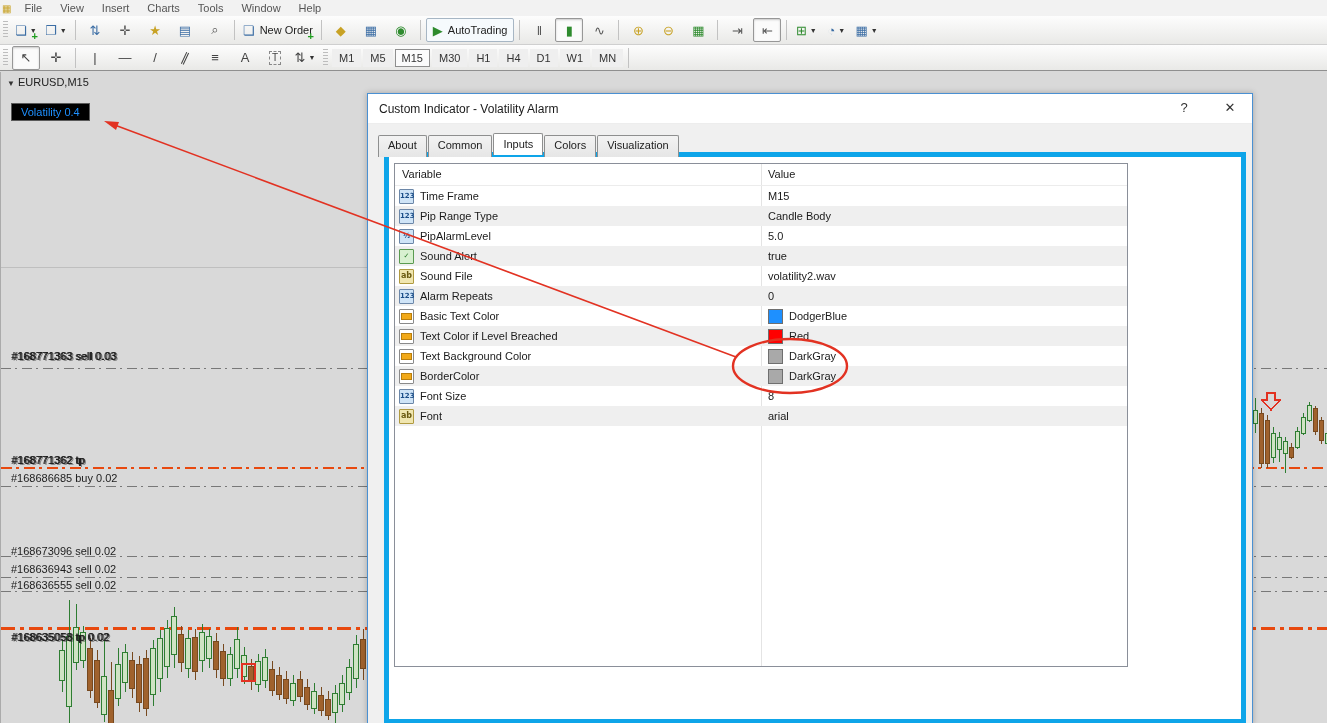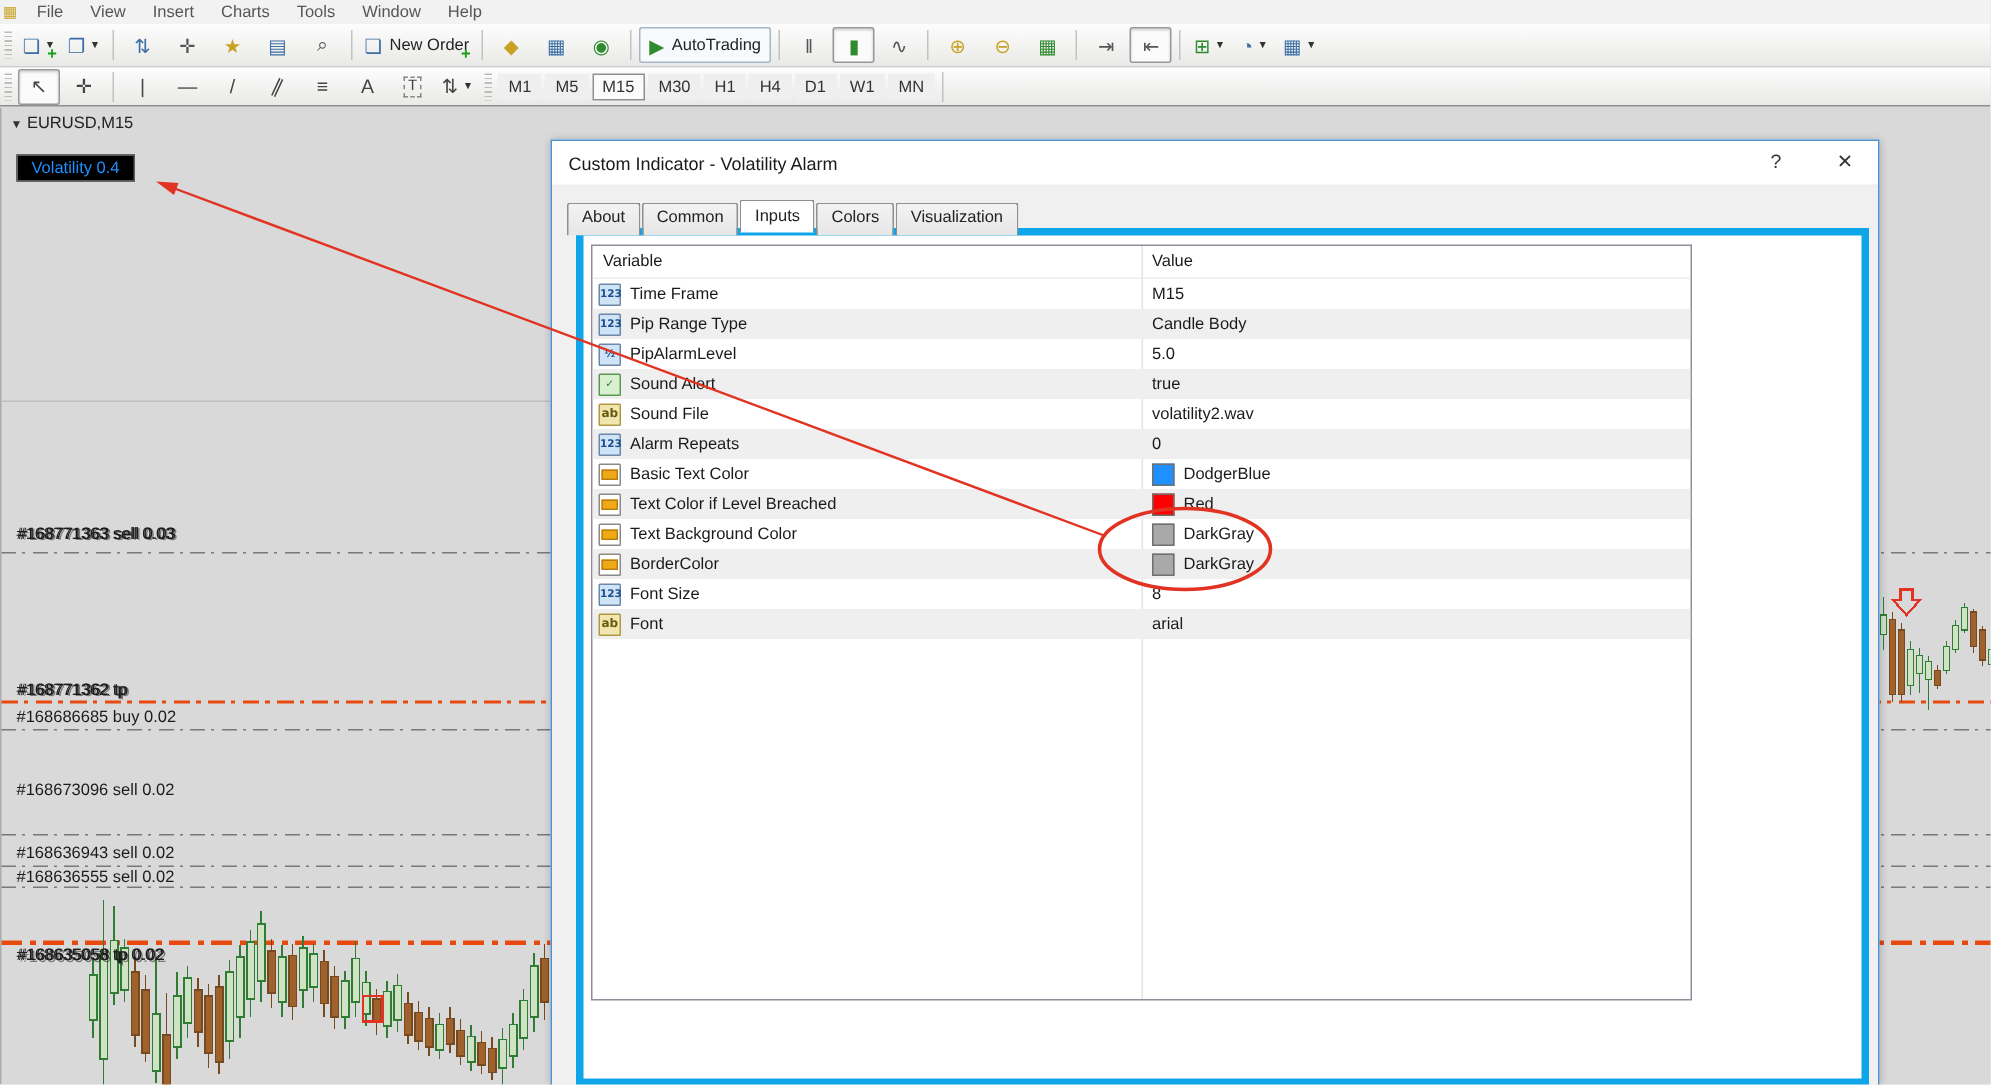--- a/index.html
+++ b/index.html
@@ -248,21 +248,21 @@
   </div>
   <div class="vol-label">Volatility 0.4</div>
   <div class="hline solid" id="grid-sep-line" style="top: 195px; width: 367px;"></div>
   <div id="order-layer">
       <div class="order-label doubled" style="top: 278px;">#168771363 sell 0.03</div>
       <div class="hline gray" style="top: 296px;"></div>
       <div class="order-label doubled" style="top: 382px;">#168771362 tp</div>
       <div class="hline tp" style="top: 395px;"></div>
       <div class="order-label" style="top: 400px;">#168686685 buy 0.02</div>
       <div class="hline gray" style="top: 414px;"></div>
-      <div class="order-label" style="top: 449px;">#168673096 sell 0.02</div>
+      <div class="order-label" style="top: 473px;">#168673096 sell 0.02</div>
       <div class="hline gray" style="top: 484px;"></div>
       <div class="order-label" style="top: 491px; text-align: right;">#168636943 sell 0.02</div>
       <div class="hline gray" style="top: 505px;"></div>
       <div class="order-label" style="top: 507px;">#168636555 sell 0.02</div>
       <div class="hline gray" style="top: 519px;"></div>
       <div class="order-label doubled" style="top: 559px;">#168635058 tp 0.02</div>
       <div class="hline tpmajor" style="top: 555px;"></div>
     </div>
   <svg id="candles" width="1327" height="723" shape-rendering="crispEdges">
       <line x1="61" y1="640" x2="61" y2="692" stroke="#2e7d32" stroke-width="1"></line>

